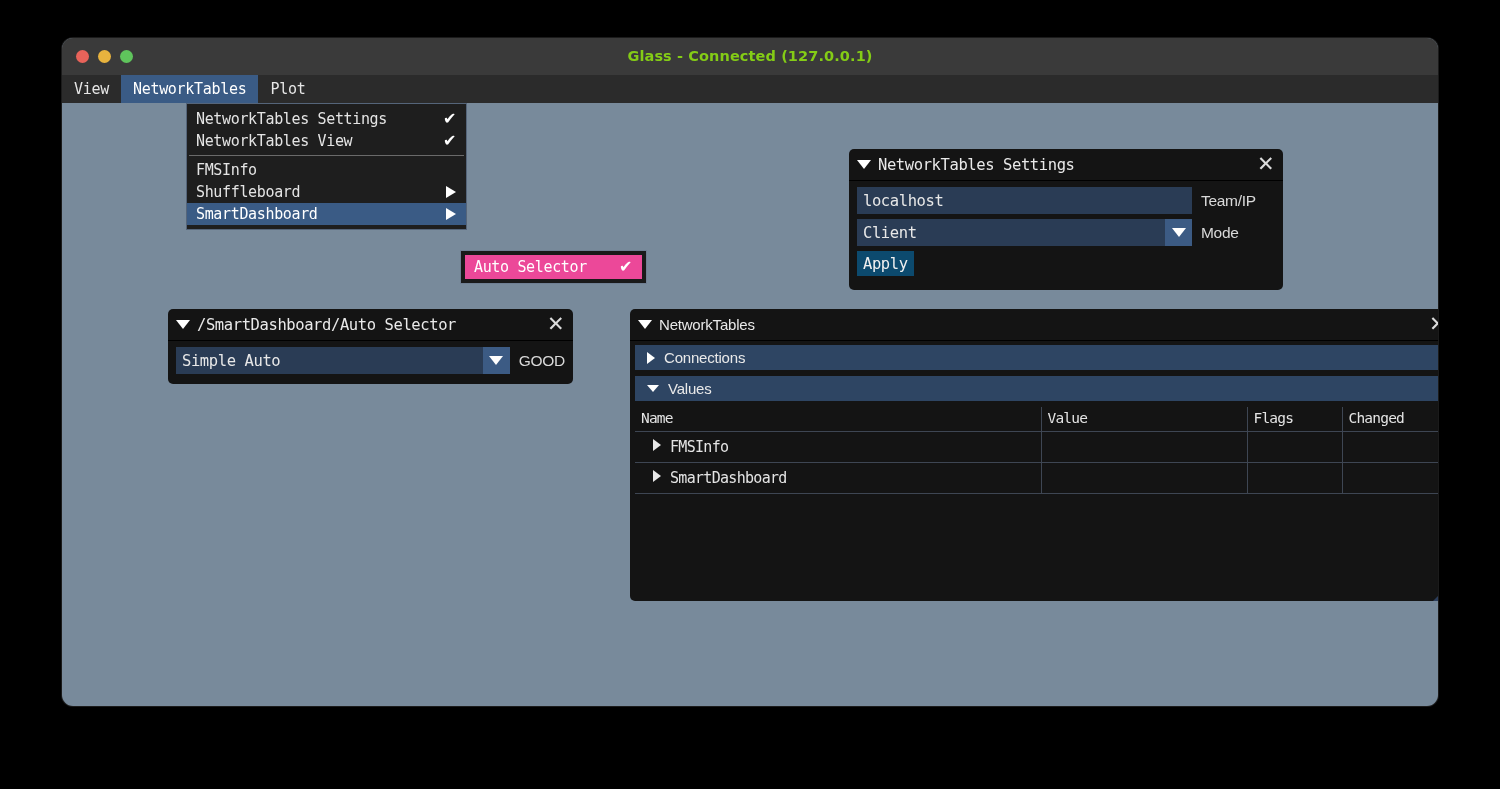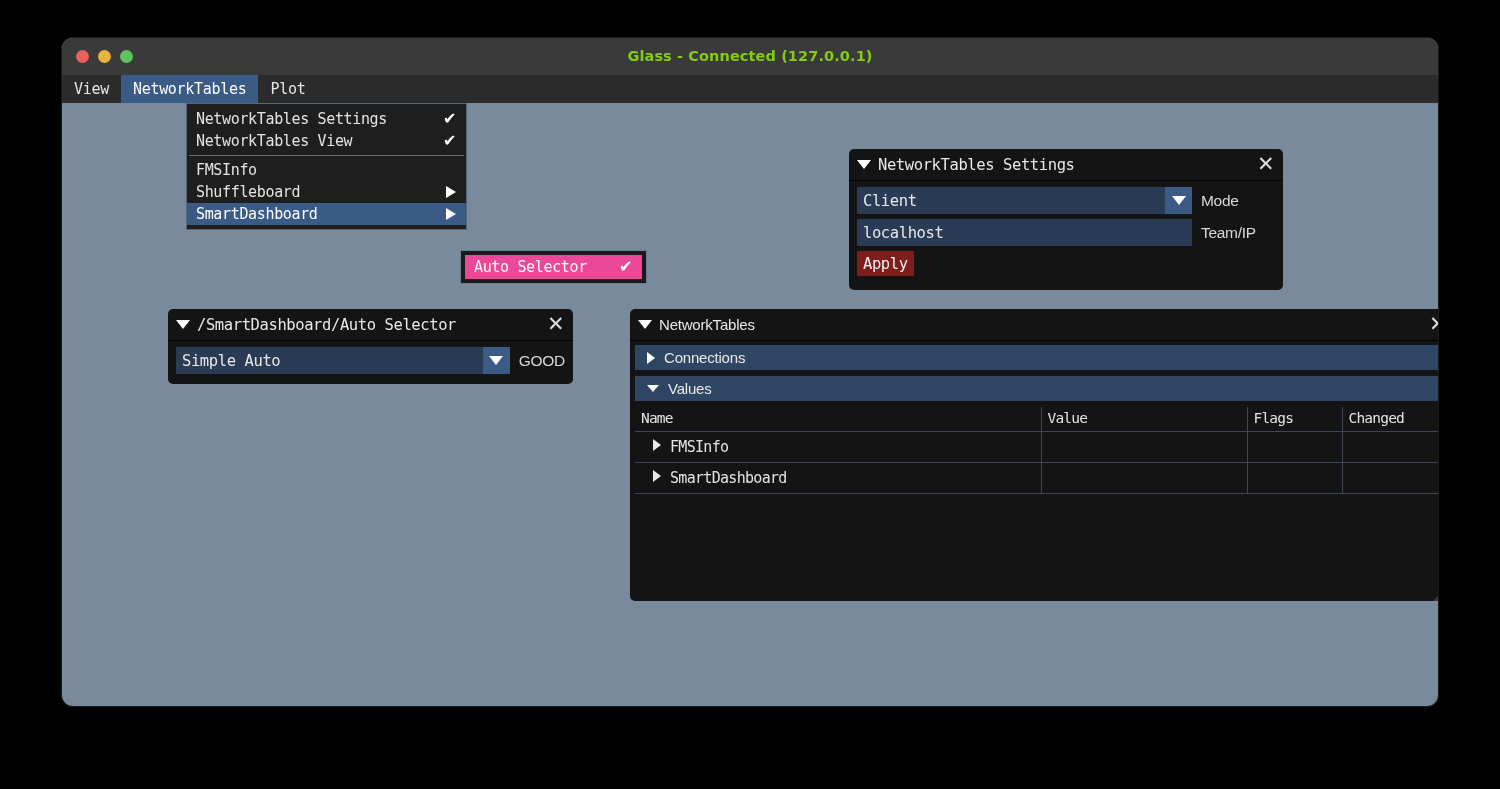--- a/index.html
+++ b/index.html
@@ -259,21 +259,21 @@
     font-size: 15.5px;
     font-family: "Liberation Sans", sans-serif;
     letter-spacing: -0.3px;
     white-space: nowrap;
   }
   .btn {
     display: inline-flex;
     align-items: center;
     height: 25px;
     padding: 0 6px;
-    background: #7f1d1d;
+    background: #0c4a6e;
     color: #f0f0f0;
     font-size: 15.5px;
     font-family: "DejaVu Sans Mono", monospace;
     letter-spacing: -0.4px;
   }
 
   
   #nt-settings {
     left: 787px;
     top: 111px;
@@ -424,33 +424,33 @@
   </div>
 
   <div class="gwin" id="nt-settings">
     <div class="gwin-title">
       <span class="tri-down"></span>
       <span>NetworkTables Settings</span>
       <span class="win-close">✕</span>
     </div>
     <div class="gwin-body">
       <div class="row">
+        <div class="field" style="width:335px;">
+          <span class="field-text">localhost</span>
+        </div>
+        <span class="side-label" style="margin-left:9px;">Team/IP</span>
+      </div>
+      <div class="row">
         <div class="combo" style="width:335px;">
           <span class="combo-text">Client</span>
           <span class="combo-btn">
               <i></i>
             </span>
         </div>
         <span class="side-label" style="margin-left:9px;">Mode</span>
-      </div>
-      <div class="row">
-        <div class="field" style="width:335px;">
-          <span class="field-text">localhost</span>
-        </div>
-        <span class="side-label" style="margin-left:9px;">Team/IP</span>
       </div>
       <div class="row">
         <span class="btn">Apply</span>
       </div>
     </div>
   </div>
 
   <div class="gwin" id="auto-selector">
     <div class="gwin-title">
       <span class="tri-down"></span>

